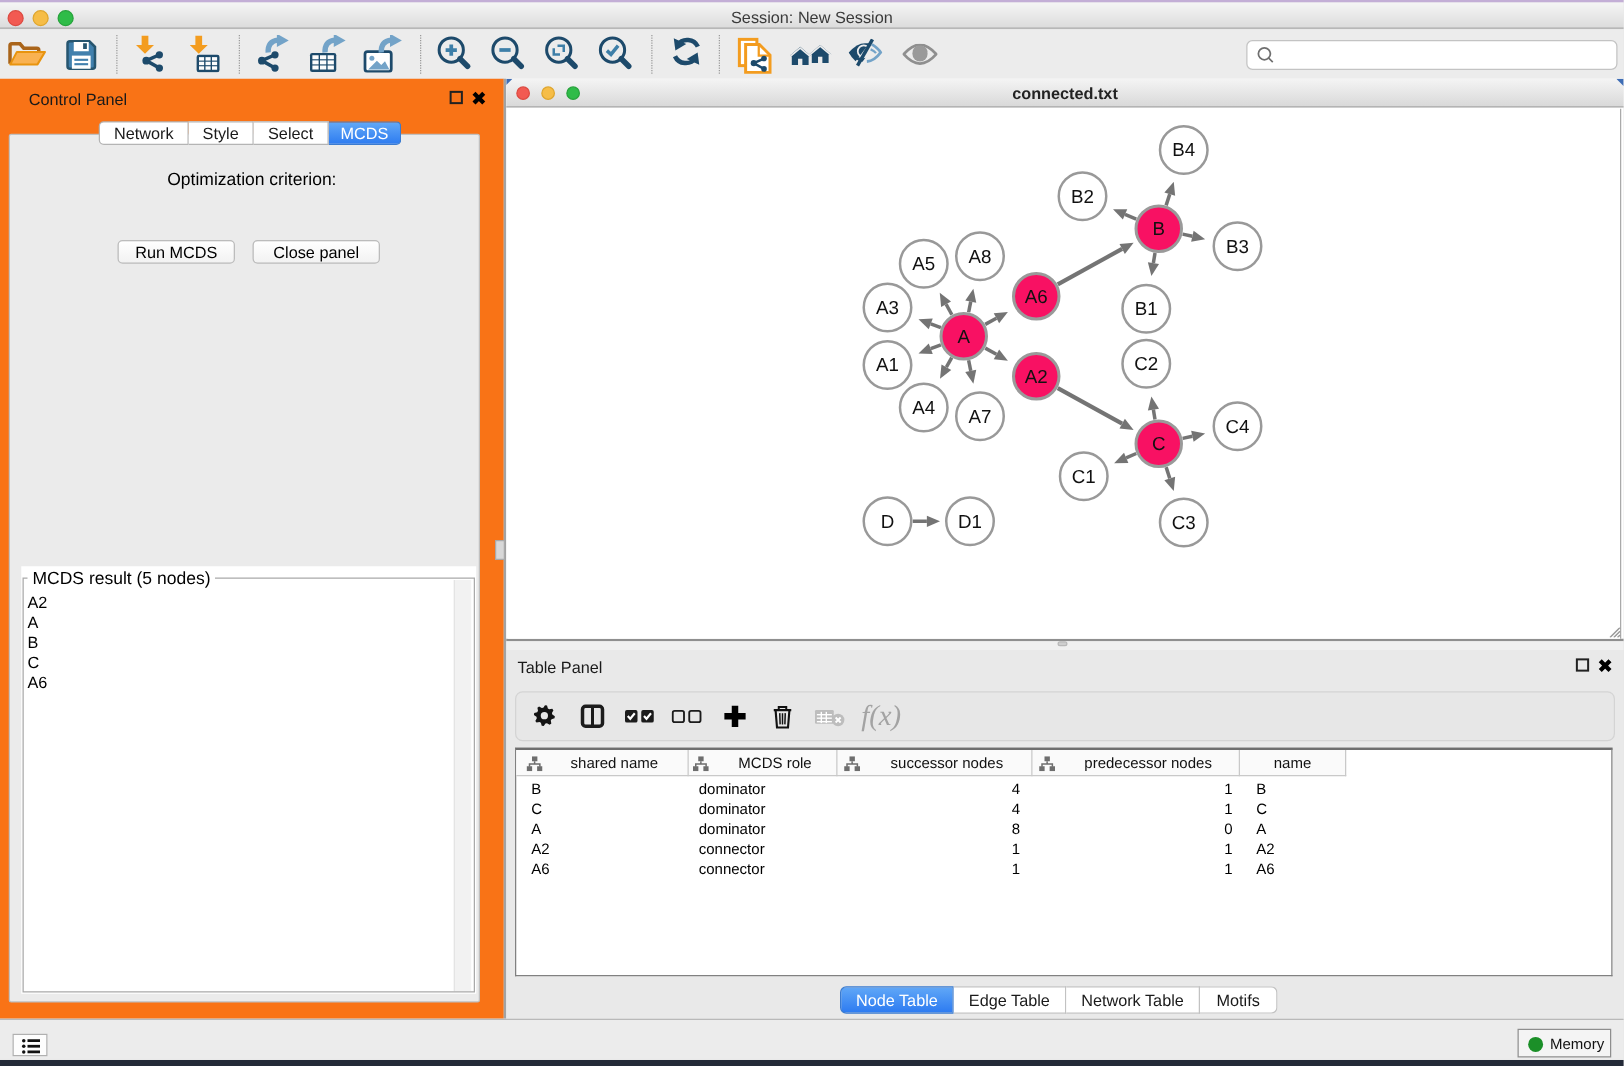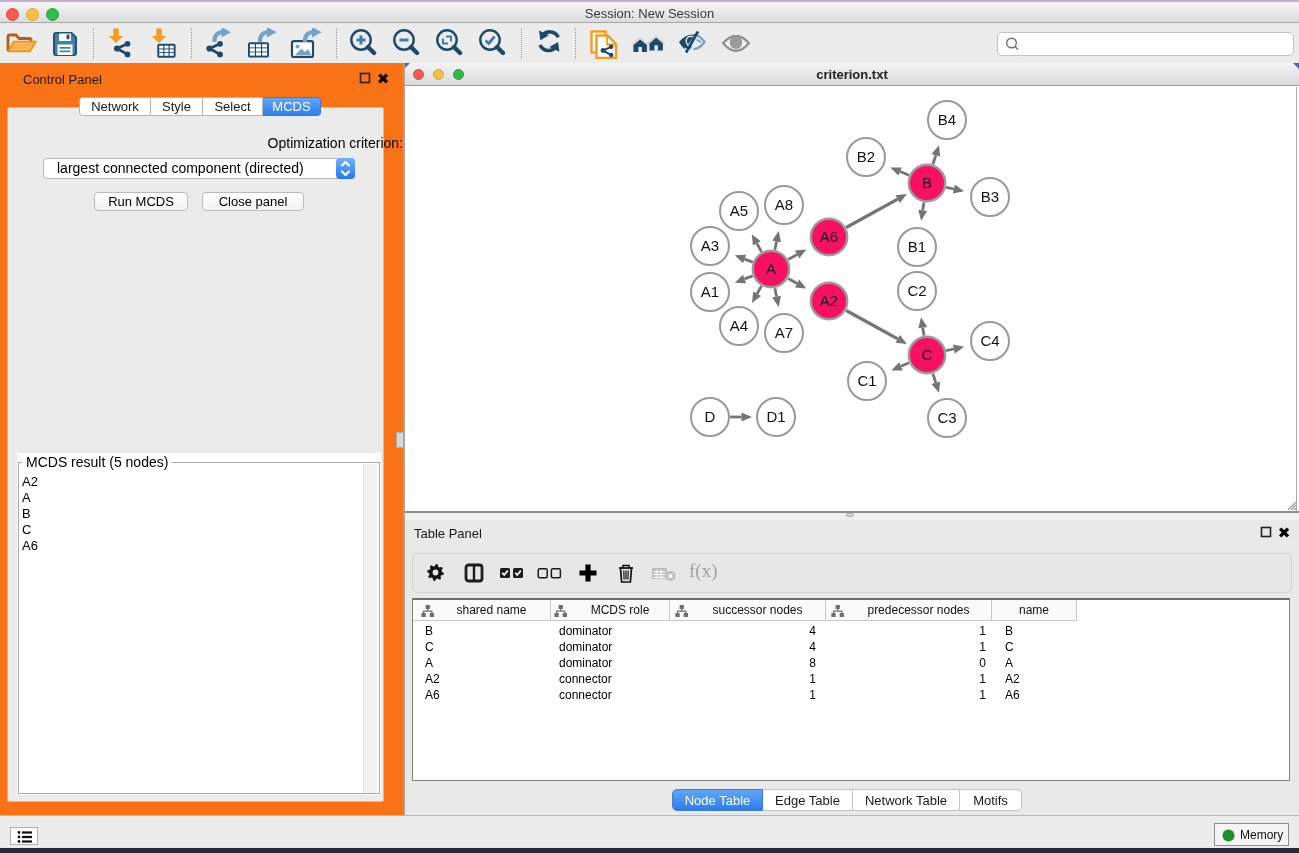--- a/index.html
+++ b/index.html
@@ -17,21 +17,21 @@
 
 
 #cp { left:0; top:63px; width:403px; height:752px; background:#f97316; }
 #cp .hdr { position:absolute; left:23px; top:9px; font-size:13px; color:#1a1a1a; }
 #cpbox { position:absolute; left:7px; top:44px; width:377px; height:695px; background:#ebebeb; border:1px solid #c0c0c0; border-radius:2px; }
 .tabrow { position:absolute; top:34px; left:79px; height:19px; display:flex; z-index:3; }
 .tab { height:19px; font-size:13px; line-height:18px; text-align:center; background:#fff; border:1px solid #b4b4b4; border-left:none; color:#1a1a1a; padding:0; }
 .tab.first { border-left:1px solid #b4b4b4; border-radius:4px 0 0 4px;text-align:center; }
 .tab.last { border-radius:0 4px 4px 0; }
 .tab.sel { background:linear-gradient(#62a8f7,#2e7cf0); color:#fff; border-color:#3a7bd0; }
-#optlabel { position:absolute; left:0; width:403px; top:72px; text-align:right; font-size:14px; color:#000; }
+#optlabel { position:absolute; left:0; width:403px; top:72px; text-align:center; font-size:14px; color:#000; }
 #combo { position:absolute; left:43px; top:95px; width:312px; height:21px; background:#fff; border:1px solid #b7b7b7; border-radius:4px; }
 #combo .ctext { position:absolute; left:13px; top:1px; font-size:14px; color:#000; }
 #combo .step { position:absolute; right:-1px; top:-1px; width:19px; height:21px; border-radius:4px; background:linear-gradient(#6fb1f8,#2a76ee); }
 .mbtn { position:absolute; height:19px; background:linear-gradient(#ffffff,#f2f2f2); border:1px solid #bcbcbc; border-radius:4px; font-size:13px; text-align:center; line-height:17px; color:#000; }
 #groupbox { position:absolute; left:17px; top:390px; width:364px; height:342px; background:#fff; }
 #groupline { position:absolute; left:18px; top:399px; width:362px; height:332px; border:1px solid #a9a9a9; }
 #grouptitle { position:absolute; left:22px; top:391px; background:#fff; padding:0 4px; font-size:14px; color:#000; }
 #mcdslist { position:absolute; left:22px; top:411px; font-size:13px; line-height:16px; color:#000; }
 #cpscroll { position:absolute; left:363px; top:401px; width:14px; height:329px; background:#f2f2f2; border-left:1px solid #e4e4e4; }
 
@@ -230,44 +230,37 @@
       <path d="M2.2 2.6 L10 10.4 M10 2.6 L2.2 10.4" stroke="#000" stroke-width="3.4"></path>
     </svg>
   <div id="cpbox"></div>
   <div class="tabrow">
     <div class="tab first" style="width:72px;">Network</div>
     <div class="tab" style="width:52px;">Style</div>
     <div class="tab" style="width:60px;">Select</div>
     <div class="tab sel last" style="width:58px;">MCDS</div>
   </div>
   <div id="optlabel">Optimization criterion:</div>
-  <div id="combo">
-    <div class="ctext">largest connected component (directed)</div>
-    <div class="step"><svg width="19" height="21" style="">
-          <path d="M6 7.5 L9.5 4 L13 7.5" fill="none" stroke="#fff" stroke-width="2.2" stroke-linecap="round" stroke-linejoin="round"></path>
-          <path d="M6 13.5 L9.5 17 L13 13.5" fill="none" stroke="#fff" stroke-width="2.2" stroke-linecap="round" stroke-linejoin="round"></path>
-        </svg></div>
-  </div>
   <div class="mbtn" style="left:94px; top:129px; width:94px;">Run MCDS</div>
   <div class="mbtn" style="left:202px; top:129px; width:102px;">Close panel</div>
   <div id="groupbox"></div>
   <div id="cpscroll"></div>
   <div id="groupline"></div>
   <div id="grouptitle">MCDS result (5 nodes)</div>
   <div id="mcdslist">A2<br>A<br>B<br>C<br>A6</div>
 </div>
 <div class="abs" id="vdiv"></div>
 <div class="abs" id="vdivh"></div>
 
 <div class="abs" id="netwin">
   <div id="nettitle">
     <div class="tl2" style="left:8px;background:#f25a52;border:1px solid #dc4b42;"></div>
     <div class="tl2" style="left:28px;background:#f6bd47;border:1px solid #dfa62e;"></div>
     <div class="tl2" style="left:48px;background:#2fbc48;border:1px solid #28a33c;"></div>
-    <div class="title">criterion.txt</div>
+    <div class="title">connected.txt</div>
   </div>
   <svg style="position:absolute;left:0;top:0" width="5" height="5">
       <path d="M0 0 L5 0 L0 5 Z" fill="#3e6db5"></path>
     </svg>
     <svg style="position:absolute;left:888px;top:0" width="6" height="6">
       <path d="M0 0 L6 0 L6 6 Z" fill="#3e6db5"></path>
     </svg>
   <div id="canvas">
     <svg width="891" height="424" viewBox="1 0 891 424" font-family="Liberation Sans, sans-serif">
 <line x1="356.5" y1="164.8" x2="351.9" y2="156.4" stroke="#747474" stroke-width="2.8"></line>
@@ -398,21 +391,21 @@
   <svg style="position:absolute;left:238px;top:12px" width="26" height="18">
         <rect x="1" y="4" width="15" height="11" rx="1" fill="#bdbdbd"></rect>
         <rect x="2.5" y="7.2" width="12" height="1.1" fill="#fff"></rect>
         <rect x="2.5" y="10" width="12" height="1.1" fill="#fff"></rect>
         <rect x="2.5" y="12.8" width="12" height="1.1" fill="#fff"></rect>
         <rect x="5.5" y="5.5" width="1.1" height="9" fill="#fff"></rect>
         <rect x="9.5" y="5.5" width="1.1" height="9" fill="#fff"></rect>
         <circle cx="19.5" cy="12" r="5" fill="#bdbdbd"></circle>
         <path d="M17.5 10 L21.5 14 M21.5 10 L17.5 14" stroke="#fff" stroke-width="1.5"></path>
       </svg>
-  <div style="position:absolute;left:276px;top:8px;font-family:'Liberation Serif',serif;font-size:19px;color:#a3a3a3;text-align:center;">f(x)</div>
+  <div style="position:absolute;left:276px;top:8px;font-family:'Liberation Serif',serif;font-style:italic;font-size:23px;color:#a3a3a3;text-align:center;">f(x)</div>
     </div>
   <div id="tbl">
     <div id="tblhead">
       <div class="hcell" style="left:0;width:138px;padding-left:20px;">shared name</div>
       <div class="hcell" style="left:138px;width:119px;padding-left:20px;">MCDS role</div>
       <div class="hcell" style="left:257px;width:156px;padding-left:20px;">successor nodes</div>
       <div class="hcell" style="left:413px;width:166px;padding-left:20px;">predecessor nodes</div>
       <div class="hcell" style="left:579px;width:85px;">name</div>
     </div>
     <svg class="hico" style="left:8px" width="13" height="12">

